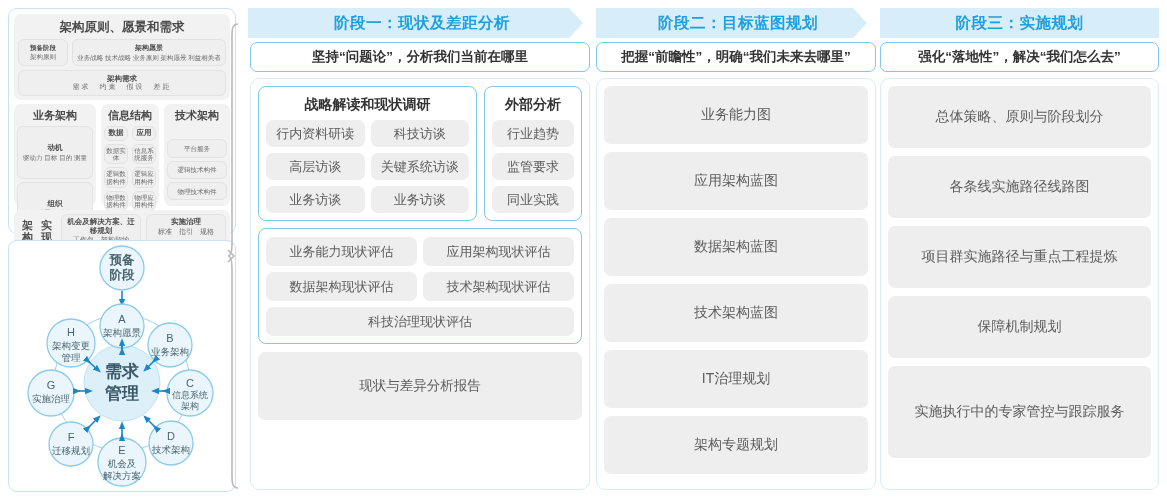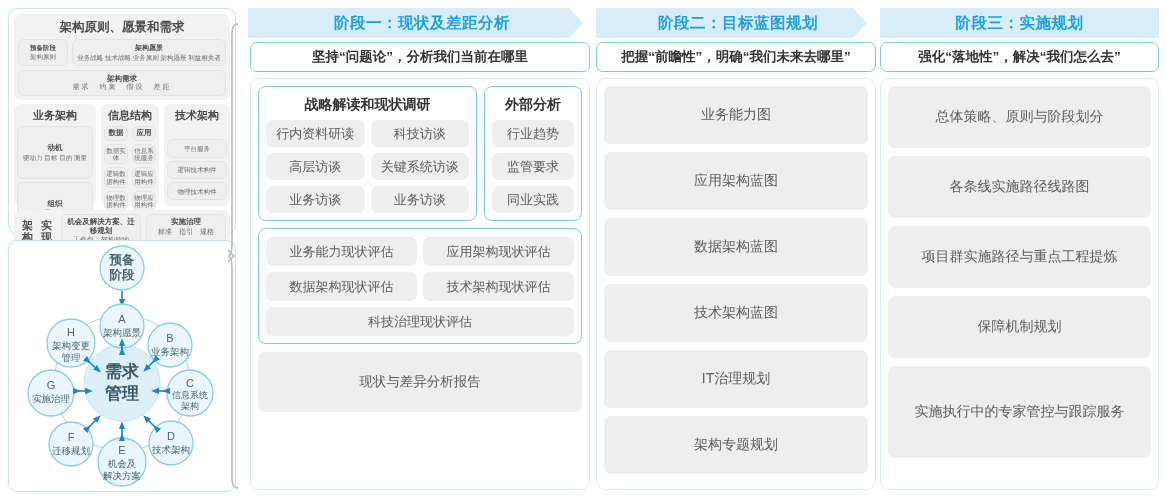--- a/index.html
+++ b/index.html
@@ -121,21 +121,21 @@
   #p1-research { flex:1; }
   #p1-chips { display:flex; flex-wrap:wrap; gap:6px; }
   #p1-chips .chip { width:calc(50% - 3px); height:27px; font-size:13px; }
   #p1-external { width:98px; }
   #p1-ext-chips { display:flex; flex-direction:column; gap:6px; }
   #p1-ext-chips .chip { height:27px; font-size:13px; }
   #p1-assess { margin-top:7px; }
   #p1-assess-chips { display:flex; flex-wrap:wrap; gap:6px; }
   #p1-assess-chips .chip { width:calc(50% - 3px); height:29px; font-size:13px; }
   #p1-assess-chips .chip.full { width:100%; }
-  #p1-report { margin-top:8px; height:60px; font-size:13.5px; }
+  #p1-report { margin-top:8px; height:68px; font-size:13.5px; }
 
   
   .stack { display:flex; flex-direction:column; gap:8px; }
   .stack .chip { font-size:14px; }
 </style>
 </head>
 <body>
 
 <div id="root">
 

